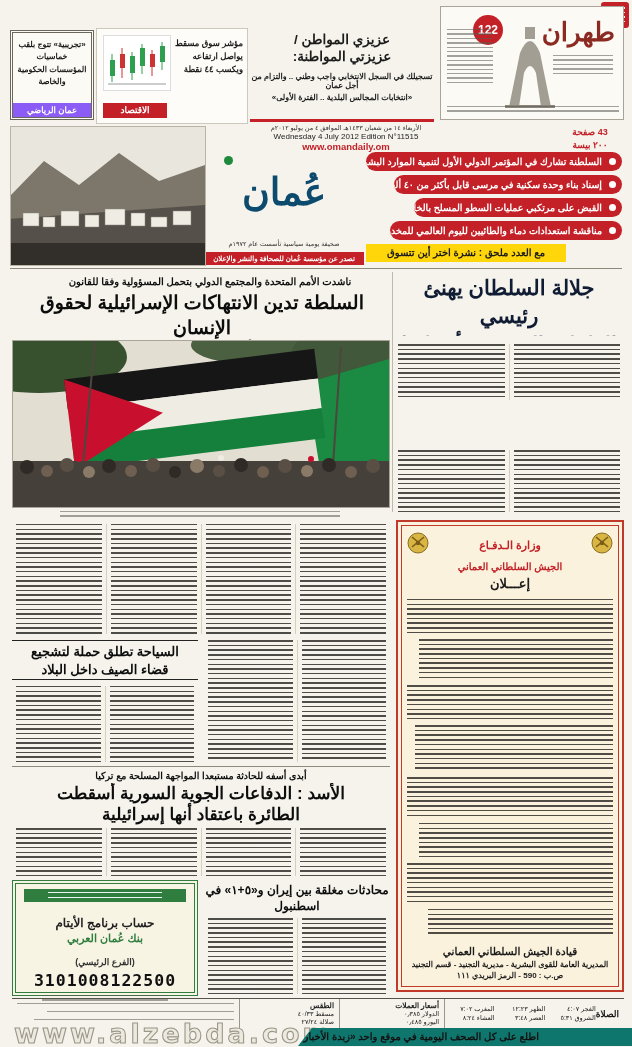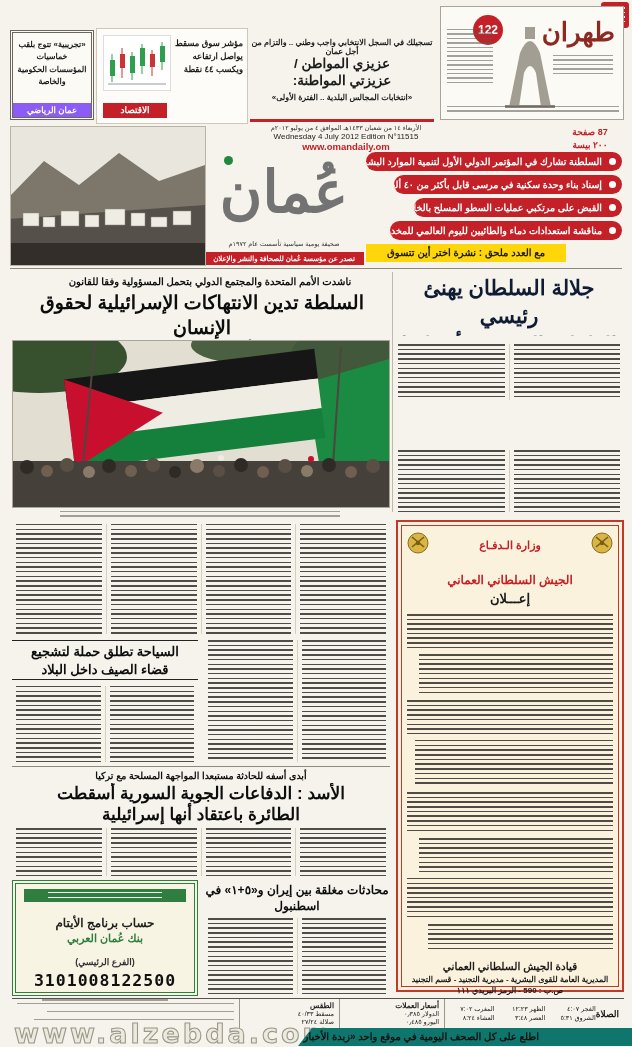--- a/index.html
+++ b/index.html
@@ -45,23 +45,23 @@
         <rect x="22" y="4" width="10" height="12" fill="#a39e93"></rect>
         <rect x="2" y="82" width="50" height="3" fill="#8b867c"></rect>
       </svg>
     </div>
     <div class="abs b ctr" style="left:32px;top:8px;width:30px;height:30px;border-radius:50%;background:#c32127;color:#fff;font-size:12px;line-height:30px">122</div>
     <div class="abs tlG" style="left:6px;top:22px;width:46px;height:56px"></div>
     <div class="abs tlG" style="left:6px;bottom:4px;width:172px;height:9px"></div>
   </div>
 
   <div class="abs ctr" style="left:250px;top:28px;width:184px;height:94px;border-bottom:3px solid #c32127;padding-top:4px">
-    <div class="b" style="font-size:8px;margin-top:6px">تسجيلك في السجل الانتخابي واجب وطني .. والتزام من أجل عمان</div>
     <div class="b pre" style="font-size:13.5px;line-height:1.25">عزيزي المواطن /
 عزيزتي المواطنة:</div>
+    <div class="b" style="font-size:8px;margin-top:6px">تسجيلك في السجل الانتخابي واجب وطني .. والتزام من أجل عمان</div>
     <div class="b" style="font-size:8px;margin-top:3px">«انتخابات المجالس البلدية .. الفترة الأولى»</div>
   </div>
 
   <div class="abs" style="left:96px;top:28px;width:152px;height:96px;background:#fdfcf8;border:1px solid #ccc8bc">
     <div class="abs b" style="right:4px;top:8px;width:72px;font-size:8.5px;line-height:1.5">مؤشر سوق مسقط يواصل ارتفاعه ويكسب ٤٤ نقطة</div>
     <div class="abs" style="left:6px;top:6px;width:68px;height:56px;background:#fff;border:1px solid #ddd">
       <svg width="66" height="54" viewBox="0 0 66 54">
         <line x1="4" y1="48" x2="62" y2="48" stroke="#999" stroke-width="1"></line>
         <line x1="8" y1="18" x2="8" y2="46" stroke="#2e9e4f" stroke-width="1"></line>
           <rect x="6" y="24" width="5" height="16" fill="#2e9e4f"></rect>
@@ -85,26 +85,26 @@
     <div class="abs b ctr" style="left:0;bottom:0;width:100%;height:14px;background:#8b5cf6;color:#fff;font-size:8.5px;line-height:14px">عمان الرياضي</div>
   </div>
 
   <div class="abs ctr" style="left:240px;top:124px;width:212px">
     <div style="font-size:6.5px;color:#333">الأربعاء ١٤ من شعبان ١٤٣٣هـ الموافق ٤ من يوليو ٢٠١٢م</div>
     <div style="font-size:8px;color:#222;direction:ltr">Wednesday 4 July 2012 Edition N°11515</div>
     <div class="b red" style="font-size:9.5px;direction:ltr">www.omandaily.om</div>
   </div>
 
   <div class="abs ctr b red" style="left:556px;top:126px;width:68px;font-size:9px;line-height:1.4">
-    <div>87 صفحة</div>
+    <div>43 صفحة</div>
     <div>٢٠٠ بيسة</div>
   </div>
 
   <div class="abs ctr" style="left:206px;top:146px;width:156px;height:96px;overflow:visible">
-    <div class="b" style="font-size:58px;line-height:92px;color:#737373">عُمان</div>
+    <div class="b" style="font-size:38px;line-height:92px;color:#0c4a6e">عُمان</div>
     <div class="abs" style="left:18px;top:10px;width:9px;height:9px;border-radius:50%;background:#1f8a3c"></div>
   </div>
   <div class="abs ctr" style="left:206px;top:240px;width:156px;font-size:6.5px;color:#333">صحيفة يومية سياسية تأسست عام ١٩٧٢م</div>
   <div class="abs ctr b" style="left:204px;top:252px;width:160px;height:13px;background:#c32127;color:#fff;font-size:7px;line-height:13px">تصدر عن مؤسسة عُمان للصحافة والنشر والإعلان</div>
 
   <div class="pill" style="top:152px;right:10px;width:256px"><span class="dot"></span><span>السلطنة تشارك في المؤتمر الدولي الأول لتنمية الموارد البشرية بالسودان</span></div>
   <div class="pill" style="top:175px;right:10px;width:228px"><span class="dot"></span><span>إسناد بناء وحدة سكنية في مرسى قابل بأكثر من ٤٠ ألف ريال</span></div>
   <div class="pill" style="top:198px;right:10px;width:208px"><span class="dot"></span><span>القبض على مرتكبي عمليات السطو المسلح بالخابورة</span></div>
   <div class="pill" style="top:221px;right:10px;width:232px"><span class="dot"></span><span>مناقشة استعدادات دماء والطائيين لليوم العالمي للمخدرات</span></div>
 
@@ -274,21 +274,21 @@
       </span>
       <span class="b red ctr" style="font-size:11px">وزارة الـدفـاع</span>
       <span>
         <svg width="22" height="22" viewBox="0 0 22 22">
             <circle cx="11" cy="11" r="10" fill="#d9b544" stroke="#8a6d1f"></circle>
             <path d="M5,15 L17,5 M5,5 L17,15" stroke="#7a5c18" stroke-width="1.6"></path>
             <circle cx="11" cy="11" r="2.2" fill="#7a5c18"></circle>
           </svg>
       </span>
     </div>
-    <div class="b red ctr" style="font-size:12px;margin-top:15px">الجيش السلطاني العماني</div>
+    <div class="b red ctr" style="font-size:10px;margin-top:3px">الجيش السلطاني العماني</div>
     <div class="b ctr" style="font-size:13px;margin-top:4px;letter-spacing:4px">إعـــلان</div>
     <div class="tl" style="height:34px;margin-top:8px"></div>
     <div class="tl" style="height:40px;margin-top:6px;width:94%"></div>
     <div class="tl" style="height:34px;margin-top:6px"></div>
     <div class="tl" style="height:46px;margin-top:6px;width:96%"></div>
     <div class="tl" style="height:40px;margin-top:6px"></div>
     <div class="tl" style="height:34px;margin-top:6px;width:94%"></div>
     <div class="tl" style="height:40px;margin-top:6px"></div>
     <div class="tl" style="height:26px;margin-top:6px;width:90%"></div>
     <div class="b ctr" style="font-size:10.5px;margin-top:10px">قيادة الجيش السلطاني العماني</div>

